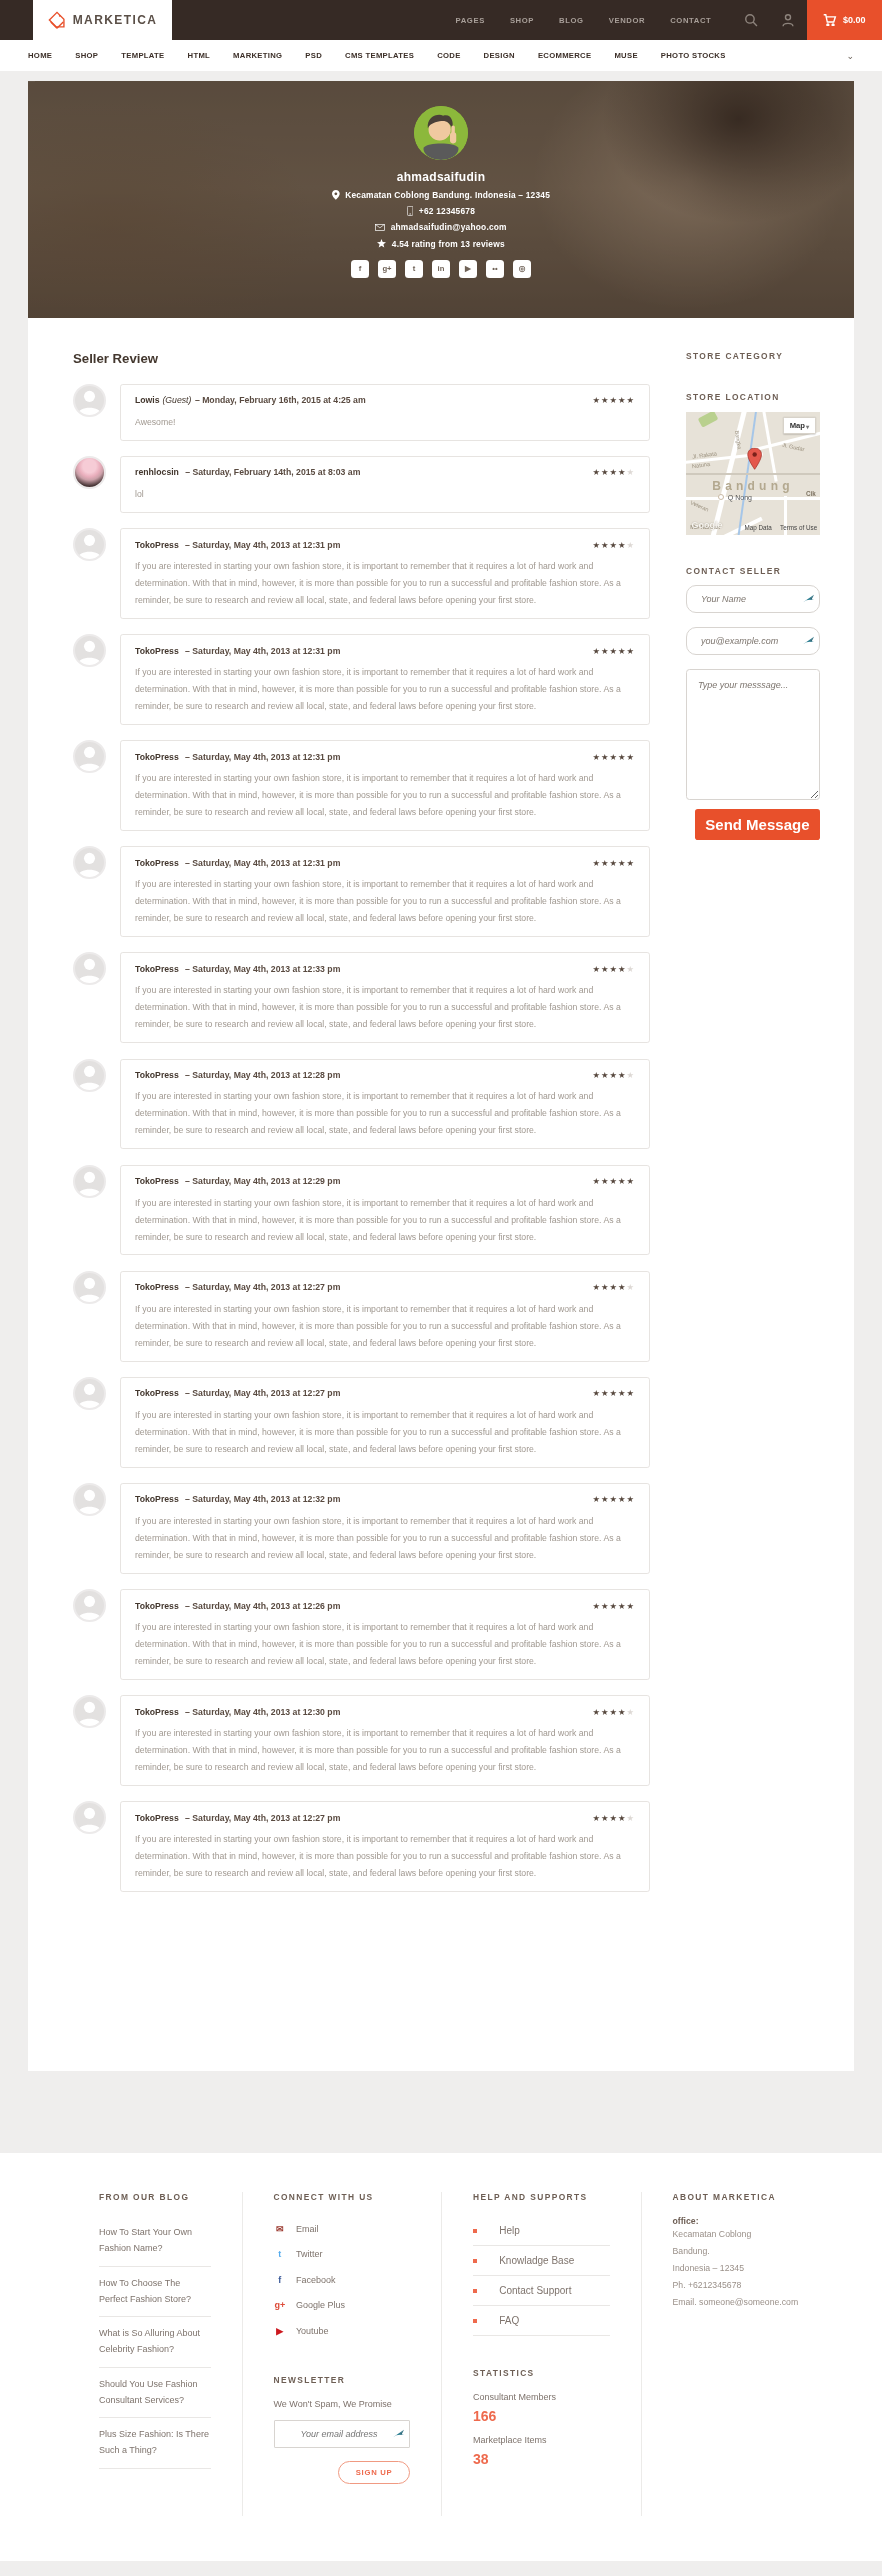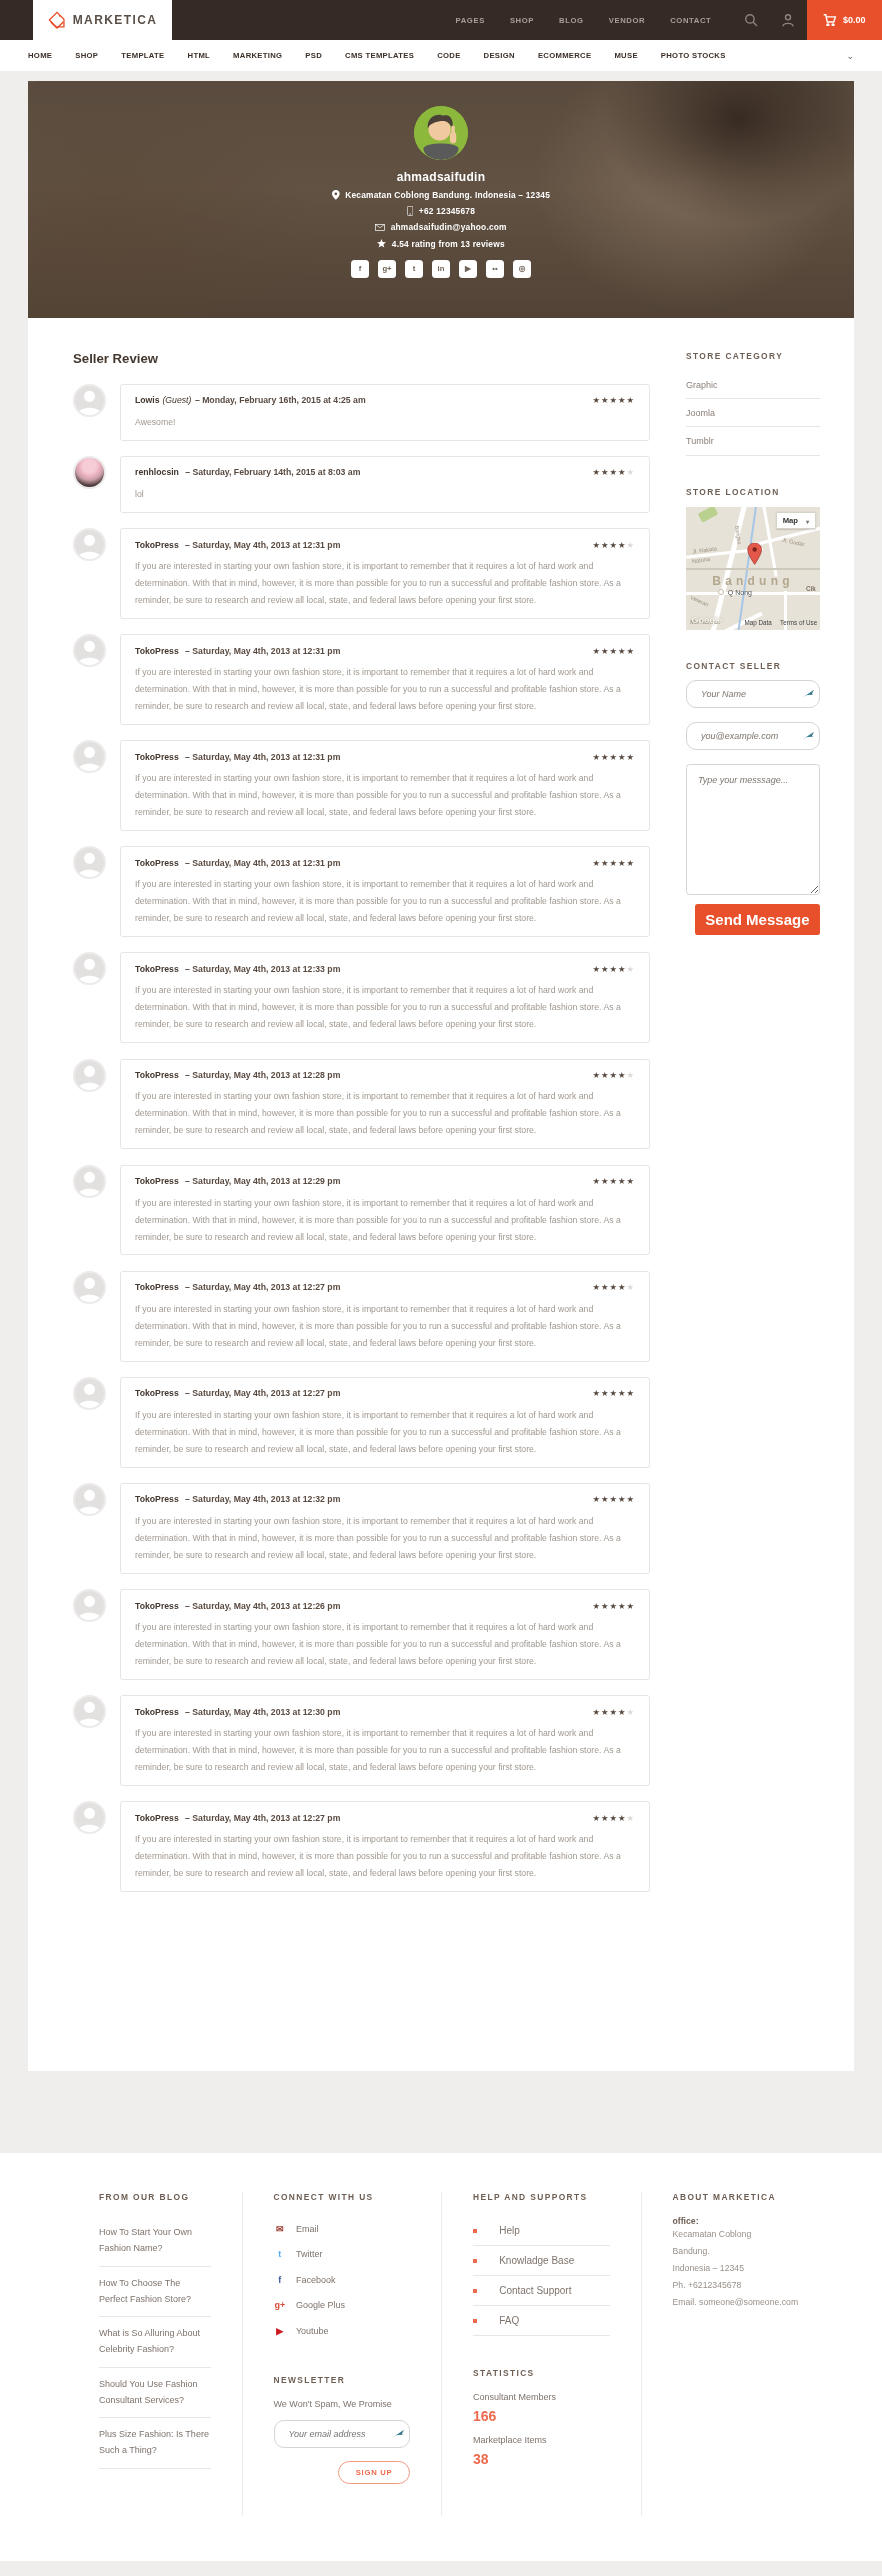--- a/index.html
+++ b/index.html
@@ -75,21 +75,21 @@
   .cat-list a{display:block;padding:9px 0 8.4px;font-size:9px;color:#8a7f78;border-bottom:0.7px solid #e7e4e1}
 
   
   .map{width:134px;height:123px;position:relative;background:#e7e2d8;overflow:hidden;cursor:pointer}
   .m-road{position:absolute;background:#fff}
   .m-park{position:absolute;left:12.6px;top:2.8px;width:18px;height:9.8px;background:#b9d08e;border-radius:2.1px;transform:rotate(-28deg)}
   .m-river{position:absolute;left:60px;top:-5.6px;width:2.1px;height:139px;background:#a6c6e8;transform:rotate(8deg)}
   .m-rail{position:absolute;left:-7px;top:61px;width:153px;height:2.1px;background:#cfc9bd}
   .m-city{position:absolute;left:0;right:0;top:67px;text-align:center;font-size:12px;letter-spacing:4.2px;color:#b3a88f;font-weight:bold}
   .m-pin{position:absolute;left:61px;top:36px}
-  .m-ctrl{position:absolute;right:4.2px;top:5.6px;background:#fff;border:0.7px solid #d7d2c9;border-radius:1.4px;padding:2.8px 5.6px;font-size:7.7px;font-weight:bold;color:#333;display:flex;align-items:flex-end;gap:8px;box-shadow:0 0.7px 1.4px rgba(0,0,0,.15)}
+  .m-ctrl{position:absolute;right:4.2px;top:5.6px;background:#fff;border:0.7px solid #d7d2c9;border-radius:1.4px;padding:2.8px 5.6px;font-size:7.7px;font-weight:bold;color:#333;display:flex;align-items:flex-end;gap:1px;box-shadow:0 0.7px 1.4px rgba(0,0,0,.15)}
   .m-ctrl .caret{color:#777;font-size:6.3px}
   .m-poi{position:absolute;left:32px;top:82px;display:flex;align-items:center;gap:3.5px;font-size:7px;color:#555}
   .m-poi .dot{width:6.3px;height:6.3px;border-radius:50%;background:#fff;border:0.7px solid #c9b9a4;display:inline-block}
   .m-street{position:absolute;font-size:5.6px;color:#9b917f}
   .ms-0{left:5.6px;top:40px;transform:rotate(-8deg)}
   .ms-1{left:5.6px;top:50px;transform:rotate(-8deg)}
   .ms-2{left:54px;top:18px;transform:rotate(82deg);transform-origin:left top}
   .ms-3{left:96px;top:32px;transform:rotate(12deg)}
   .ms-4{left:4.2px;top:91px;transform:rotate(24deg)}
   .ms-5{left:4.2px;top:112px;color:#8c8270}
@@ -112,21 +112,21 @@
   .fcol{padding:0 31px}
   .fcol + .fcol{border-left:0.7px solid #ecebe9}
   .fcol-1{padding-left:57px}
   .ftitle{font-size:8.4px;font-weight:bold;letter-spacing:1.4px;color:var(--heading);margin:0 0 14px}
   .fsection{margin-bottom:32px}
   .blog-list a{display:block;padding:9px 0;font-size:9px;color:#7e736c;line-height:1.75;border-bottom:0.7px solid #e9e7e5}
   .connect-list a{display:flex;align-items:center;gap:9.8px;padding:7.7px 0;font-size:9px;color:#7e736c}
   .connect-glyph{width:12.6px;text-align:center;font-weight:bold;font-size:9px}
   .promise{font-size:9px;color:#7e736c;margin-bottom:11px}
   .nl-field{position:relative;margin-bottom:12.6px}
-  .nl-field input{width:100%;height:28px;border:0.7px solid #d8d4d0;border-radius:10px;padding:0 21px 0 14px;font-size:9px;font-style:italic;color:#555;font-family:inherit}
+  .nl-field input{width:100%;height:28px;border:0.7px solid #d8d4d0;border-radius:1px;padding:0 21px 0 26px;font-size:9px;font-style:italic;color:#555;font-family:inherit}
   .signup-row{text-align:right}
   .signup-btn{background:#fff;border:1.4px solid #f09a82;color:var(--salmon);font-size:7.7px;font-weight:bold;letter-spacing:0.7px;padding:6.3px 16.7px;border-radius:14px;cursor:pointer;font-family:inherit}
   .help-list a{display:flex;align-items:center;gap:22px;padding:9px 0;font-size:10px;color:#7e736c;border-bottom:0.7px solid #e9e7e5}
   .bullet{width:4.2px;height:4.2px;background:var(--salmon);display:inline-block;flex:none}
   .stat-label{font-size:9px;color:#7e736c;margin-top:11px}
   .stat-value{font-size:14px;font-weight:bold;color:var(--salmon);margin-top:5.6px}
   .about-text{font-size:8.7px;color:#9a9089;line-height:1.95}
   .office-label{font-size:8.7px;font-weight:bold;color:#6d5e54;margin-top:12.6px}
   .office-line{font-size:8.7px;color:#9a9089;line-height:1.95}
 
@@ -543,29 +543,20 @@
             <p class="review-body">If you are interested in starting your own fashion store, it is important to remember that it requires a lot of hard work and determination. With that in mind, however, it is more than possible for you to run a successful and profitable fashion store. As a reminder, be sure to research and review all local, state, and federal laws before opening your first store.</p>
           </div>
         </div>
 
     </div>
 
     <aside class="sidebar">
 
       <div class="side-section">
         <h3 class="side-title">STORE CATEGORY</h3>
-        <div class="cat-list">
-
-            <a>Graphic</a>
-
-            <a>Joomla</a>
-
-            <a>Tumblr</a>
-
-        </div>
       </div>
 
       <div class="side-section">
         <h3 class="side-title">STORE LOCATION</h3>
         <div class="map">
           <div class="m-road" style="left:40px;top:-7px;width:4.9px;height:139px;transform:rotate(14deg)"></div>
           <div class="m-road" style="left:82px;top:-7px;width:2.8px;height:77px;transform:rotate(-10deg)"></div>
           <div class="m-road" style="left:-7px;top:45px;width:84px;height:2.8px;transform:rotate(-6deg)"></div>
           <div class="m-road" style="left:63px;top:28px;width:77px;height:2.8px;transform:rotate(-14deg)"></div>
           <div class="m-road" style="left:-7px;top:85px;width:153px;height:3.5px"></div>

